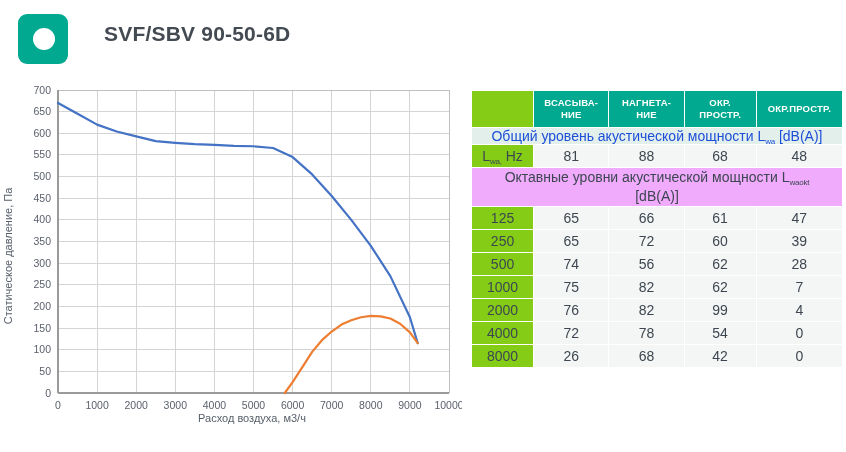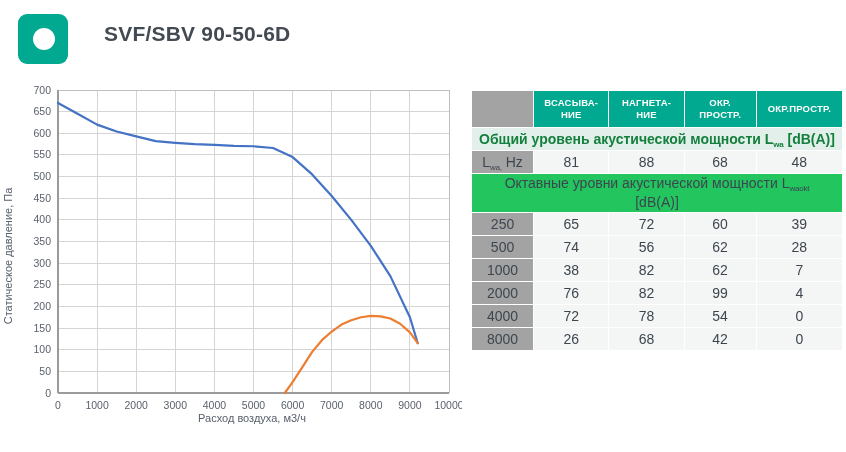--- a/index.html
+++ b/index.html
@@ -74,36 +74,36 @@
     font-size: 9.5px;
     font-weight: bold;
     letter-spacing: 0.2px;
     line-height: 1.25;
     height: 36px;
     padding: 2px 1px;
   }
   .th-blank { background: #00a98f; }
   .row-span {
     background: #e2efeb;
-    color: #15803d;
-    font-size: 14px;
-    height: 22px;
-    font-weight: bold;
+    color: #1d4ed8;
+    font-size: 14px;
+    height: 16px;
+    font-weight: normal;
   }
   .row-span-tall {
-    background: #22c55e;
+    background: #f0abfc;
     color: #3d4650;
     font-size: 14px;
     height: 32px;
     font-weight: normal;
     line-height: 1.35;
     margin-left: 40px;
   }
   .cell-label {
-    background: #a3a3a3;
+    background: #84cc16;
     height: 22px;
     font-size: 14px;
     width: 62px;
   }
   .cell-val {
     background: #f4f6f5;
     height: 15px;
     font-size: 14px;
   }
   .col-v1 { width: 75px; margin-top: 11px; }
@@ -234,36 +234,43 @@
       <td class="cell-val col-v2">88</td>
       <td class="cell-val col-v3">68</td>
       <td class="cell-val col-v4">48</td>
     </tr>
     <tr>
       <td class="row-span-tall" colspan="5"><span>Октавные уровни акустической мощности L</span><sub>waokt</sub><br><span>[dB(A)]</span></td>
     </tr>
   </tbody>
   <tbody id="octave-body">
       <tr>
+        <td class="cell-label">125</td>
+        <td class="cell-val col-v1">65</td>
+        <td class="cell-val col-v2">66</td>
+        <td class="cell-val col-v3">61</td>
+        <td class="cell-val col-v4">47</td>
+      </tr>
+      <tr>
         <td class="cell-label">250</td>
         <td class="cell-val col-v1">65</td>
         <td class="cell-val col-v2">72</td>
         <td class="cell-val col-v3">60</td>
         <td class="cell-val col-v4">39</td>
       </tr>
       <tr>
         <td class="cell-label">500</td>
         <td class="cell-val col-v1">74</td>
         <td class="cell-val col-v2">56</td>
         <td class="cell-val col-v3">62</td>
         <td class="cell-val col-v4">28</td>
       </tr>
       <tr>
         <td class="cell-label">1000</td>
-        <td class="cell-val col-v1">38</td>
+        <td class="cell-val col-v1">75</td>
         <td class="cell-val col-v2">82</td>
         <td class="cell-val col-v3">62</td>
         <td class="cell-val col-v4">7</td>
       </tr>
       <tr>
         <td class="cell-label">2000</td>
         <td class="cell-val col-v1">76</td>
         <td class="cell-val col-v2">82</td>
         <td class="cell-val col-v3">99</td>
         <td class="cell-val col-v4">4</td>

